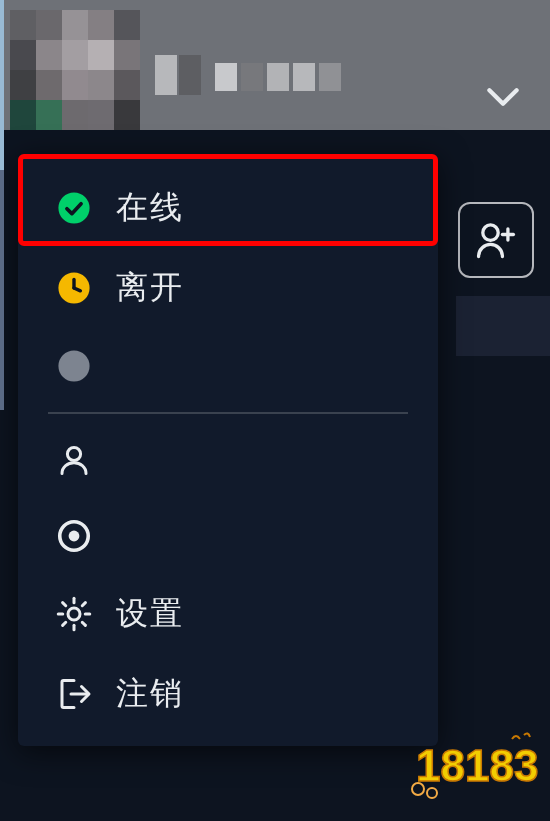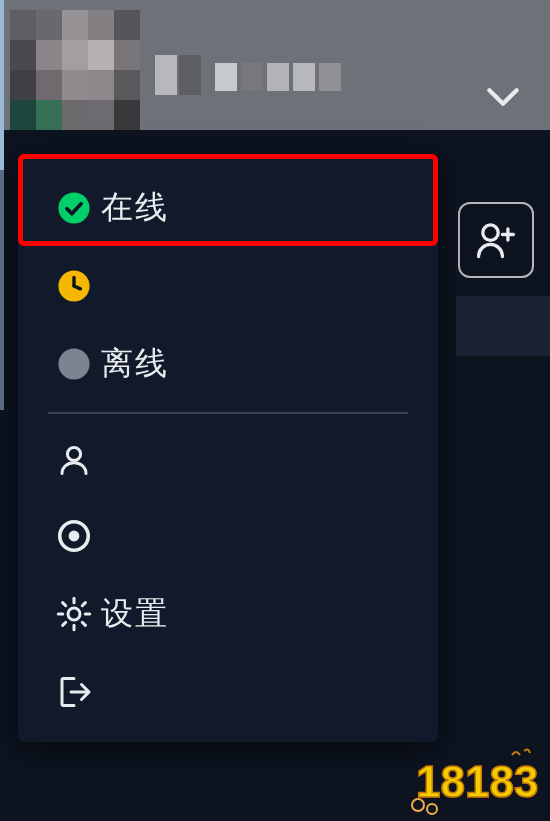--- a/index.html
+++ b/index.html
@@ -73,21 +73,21 @@
     }
     .menu-item .icon-slot {
       width: 40px;
       height: 40px;
       display: flex;
       align-items: center;
       justify-content: center;
       flex: 0 0 40px;
     }
     .menu-item .label {
-      margin-left: 7px;
+      margin-left: 22px;
     }
     .menu-divider {
       height: 2px;
       background: #3a424f;
       margin: 8px 30px;
     }
     
     .red-box {
       position: absolute;
       top: 24px;
@@ -120,21 +120,21 @@
       top: 166px;
       right: 0;
       width: 94px;
       height: 60px;
       background: #1b2233;
     }
     
     .watermark {
       position: absolute;
       right: 6px;
-      bottom: 0;
+      bottom: 16px;
       width: 140px;
       height: 80px;
       pointer-events: none;
       opacity: 0.95;
     }
     .left-edge {
       position: absolute;
       top: 0;
       left: 0;
       width: 4px;
@@ -225,29 +225,29 @@
     </div>
 
     <div class="menu-item">
       <span class="icon-slot">
         <svg width="34" height="34" viewBox="0 0 24 24">
           <circle cx="12" cy="12" r="11" fill="#f5b800"></circle>
           <line x1="12" y1="12" x2="12" y2="6" stroke="#0d1420" stroke-width="2.4" stroke-linecap="round"></line>
           <line x1="12" y1="12" x2="16.5" y2="14" stroke="#0d1420" stroke-width="2.4" stroke-linecap="round"></line>
         </svg>
       </span>
+      <span class="label">离开</span>
     </div>
 
     <div class="menu-item">
       <span class="icon-slot">
         <svg width="34" height="34" viewBox="0 0 24 24">
           <circle cx="12" cy="12" r="11" fill="#7d8490"></circle>
         </svg>
       </span>
-      <span class="label">离线</span>
     </div>
 
     <div class="menu-divider"></div>
 
     <div class="menu-item">
       <span class="icon-slot">
         <svg width="36" height="36" viewBox="0 0 24 24">
           <circle cx="12" cy="8" r="4.4" fill="none" stroke="#e9ecef" stroke-width="2"></circle>
           <path d="M4 21c0-4.5 3.8-7.2 8-7.2s8 2.7 8 7.2" fill="none" stroke="#e9ecef" stroke-width="2" stroke-linecap="round"></path>
         </svg>
@@ -283,20 +283,21 @@
     </div>
 
     <div class="menu-item">
       <span class="icon-slot">
         <svg width="36" height="36" viewBox="0 0 24 24">
           <path d="M12 3 H5 a1 1 0 0 0-1 1 V20 a1 1 0 0 0 1 1 H12" fill="none" stroke="#e9ecef" stroke-width="2" stroke-linecap="round" stroke-linejoin="round"></path>
           <line x1="10" y1="12" x2="21" y2="12" stroke="#e9ecef" stroke-width="2" stroke-linecap="round"></line>
           <path d="M17 7 L22 12 L17 17" fill="none" stroke="#e9ecef" stroke-width="2" stroke-linecap="round" stroke-linejoin="round"></path>
         </svg>
       </span>
+      <span class="label">注销</span>
     </div>
   </div>
 
   <div class="red-box"></div>
 
   <div class="watermark">
     <svg width="140" height="80" viewBox="0 0 140 80">
       <g transform="translate(0,8)">
         <text x="12" y="48" font-family="Arial Black, sans-serif" font-size="44" font-weight="900" fill="#ffd700" stroke="#d47f00" stroke-width="1.5">18183</text>
         <path d="M108 6 q4 -6 8 0" fill="none" stroke="#d47f00" stroke-width="2"></path>

